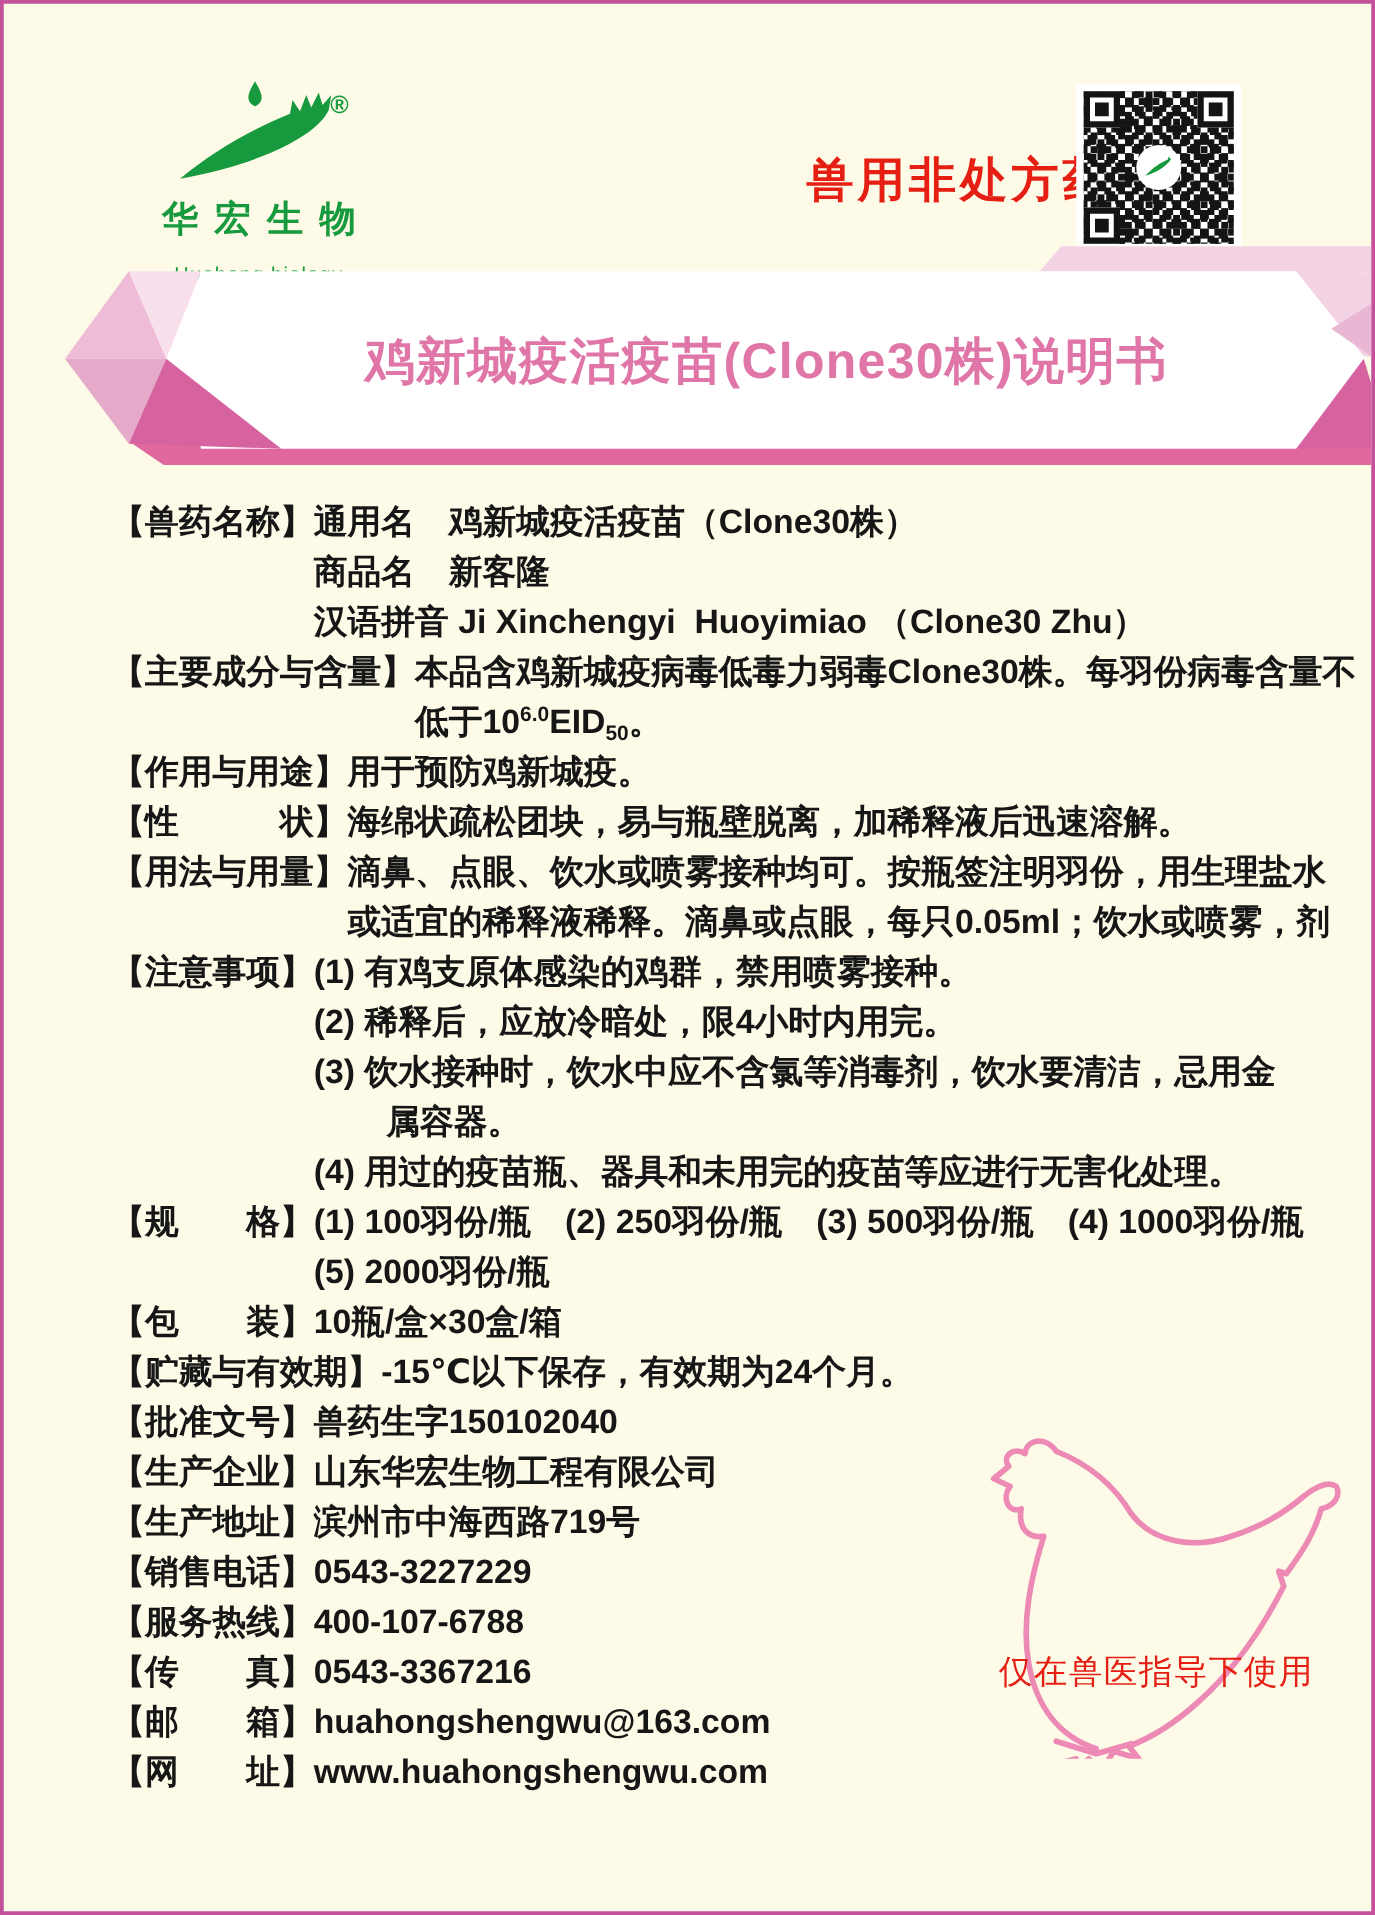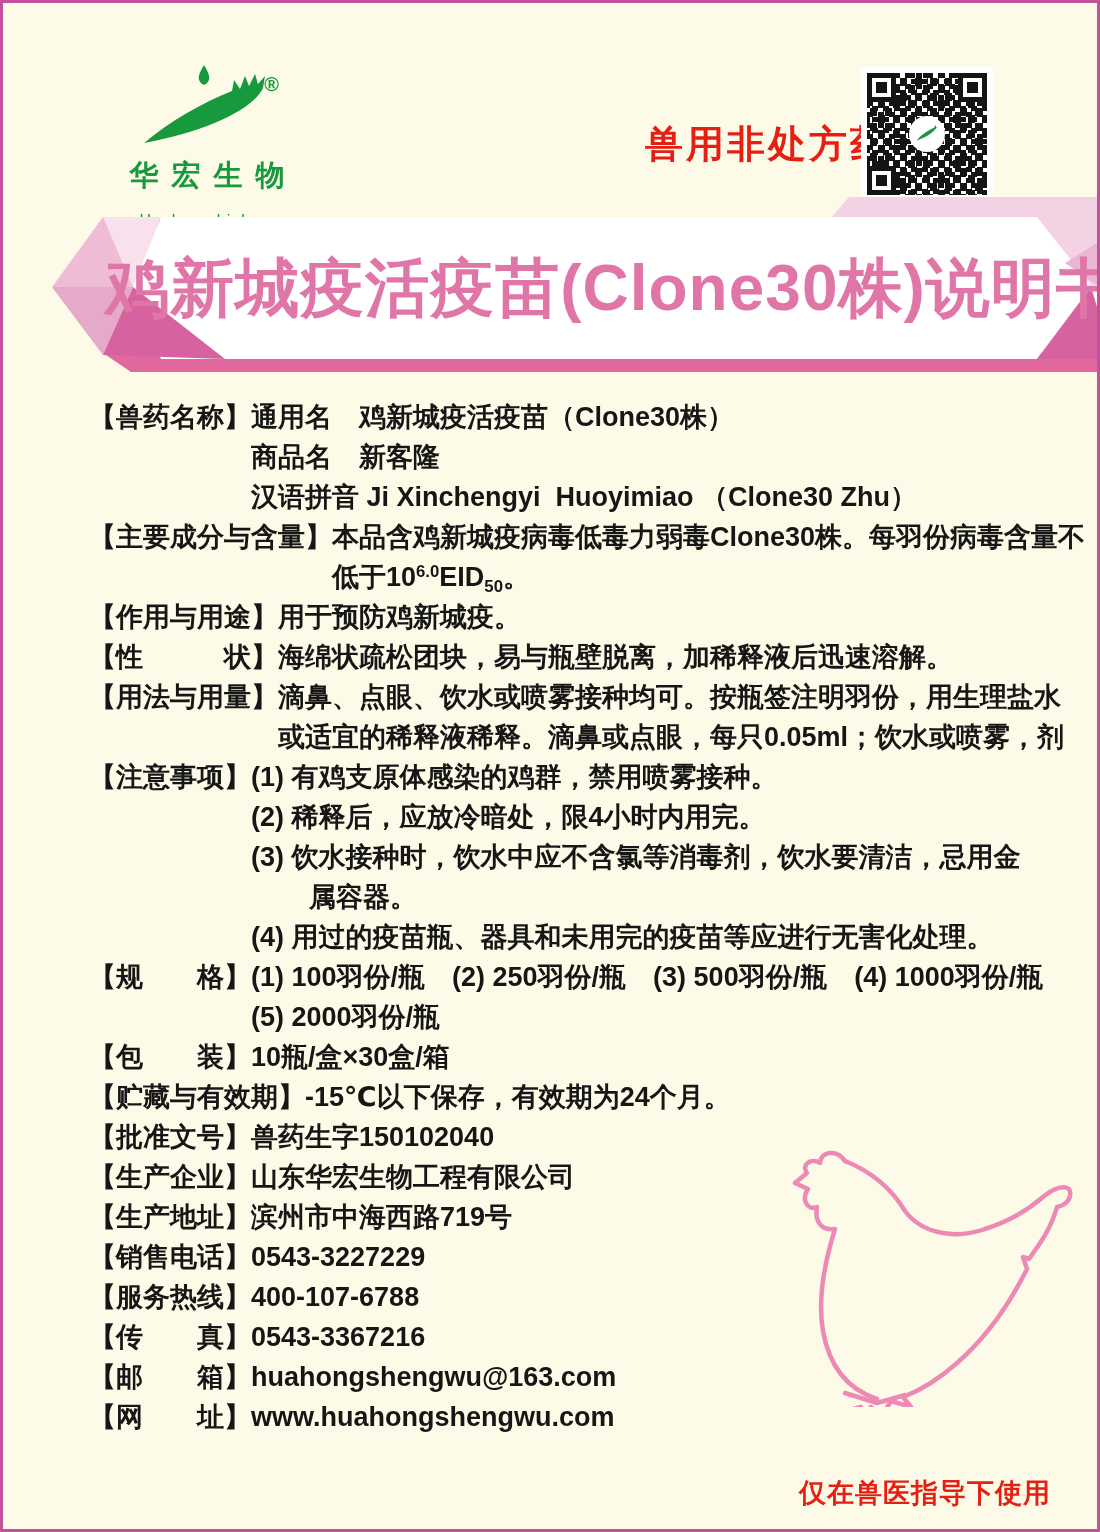--- a/index.html
+++ b/index.html
@@ -26,35 +26,35 @@
   .qr-finder::after{content:"";position:absolute;inset:4px;background:#141414;}
   .qr-f-tl{left:6px;top:6px;} .qr-f-tr{right:6px;top:6px;} .qr-f-bl{left:6px;bottom:6px;}
   .qr-center{position:absolute;left:50%;top:50%;width:36px;height:36px;margin:-18px 0 0 -18px;
     background:#fff;border-radius:50%;display:flex;align-items:center;justify-content:center;}
   
   .banner{position:absolute;left:0;top:192px;width:1100px;height:185px;}
   .banner svg{position:absolute;inset:0;}
   .banner-title{
     position:absolute;left:150px;right:30px;top:28px;height:130px;
     display:flex;align-items:center;justify-content:center;
-    font-size:64px;font-weight:900;color:#e076a7;letter-spacing:1px;white-space:nowrap;
+    font-size:40px;font-weight:900;color:#e076a7;letter-spacing:1px;white-space:nowrap;
   }
   
   .specs{position:absolute;left:86px;top:382px;right:44px;
     font-size:27px;font-weight:600;color:#161616;line-height:40px;margin-top:12px;}
   .row{display:flex;align-items:flex-start;}
   .lbl{white-space:pre;flex:none;}
   .content{flex:1;min-width:0;}
   .ln{white-space:pre;}
   .ind{padding-left:58px;}
   .specs sup{font-size:0.62em;vertical-align:9px;line-height:0;}
   .specs sub{font-size:0.62em;vertical-align:-6px;line-height:0;}
   
   .hen{position:absolute;left:778px;top:1142px;width:312px;height:262px;}
-  .caption{position:absolute;left:796px;top:1472px;font-size:27px;font-weight:700;color:#e51f14;letter-spacing:1px;white-space:nowrap;}
+  .caption{position:absolute;left:796px;top:1316px;font-size:27px;font-weight:400;color:#e51f14;letter-spacing:1px;white-space:nowrap;}
 </style>
 </head>
 <body>
 
 <div class="page">
 
   <div class="logo">
     <svg width="150" height="95" viewBox="0 0 150 95">
       <path d="M72 4 C66 14, 64 20, 72 24 C80 20, 78 14, 72 4 Z" fill="#179a3d"></path>
       <path d="M12 82 C38 60, 70 42, 100 30 L102 19 L108 28 L113 15 L117 25 L123 13 L126 23 L133 15 L131 27 C122 47, 78 70, 12 82 Z" fill="#179a3d"></path>

